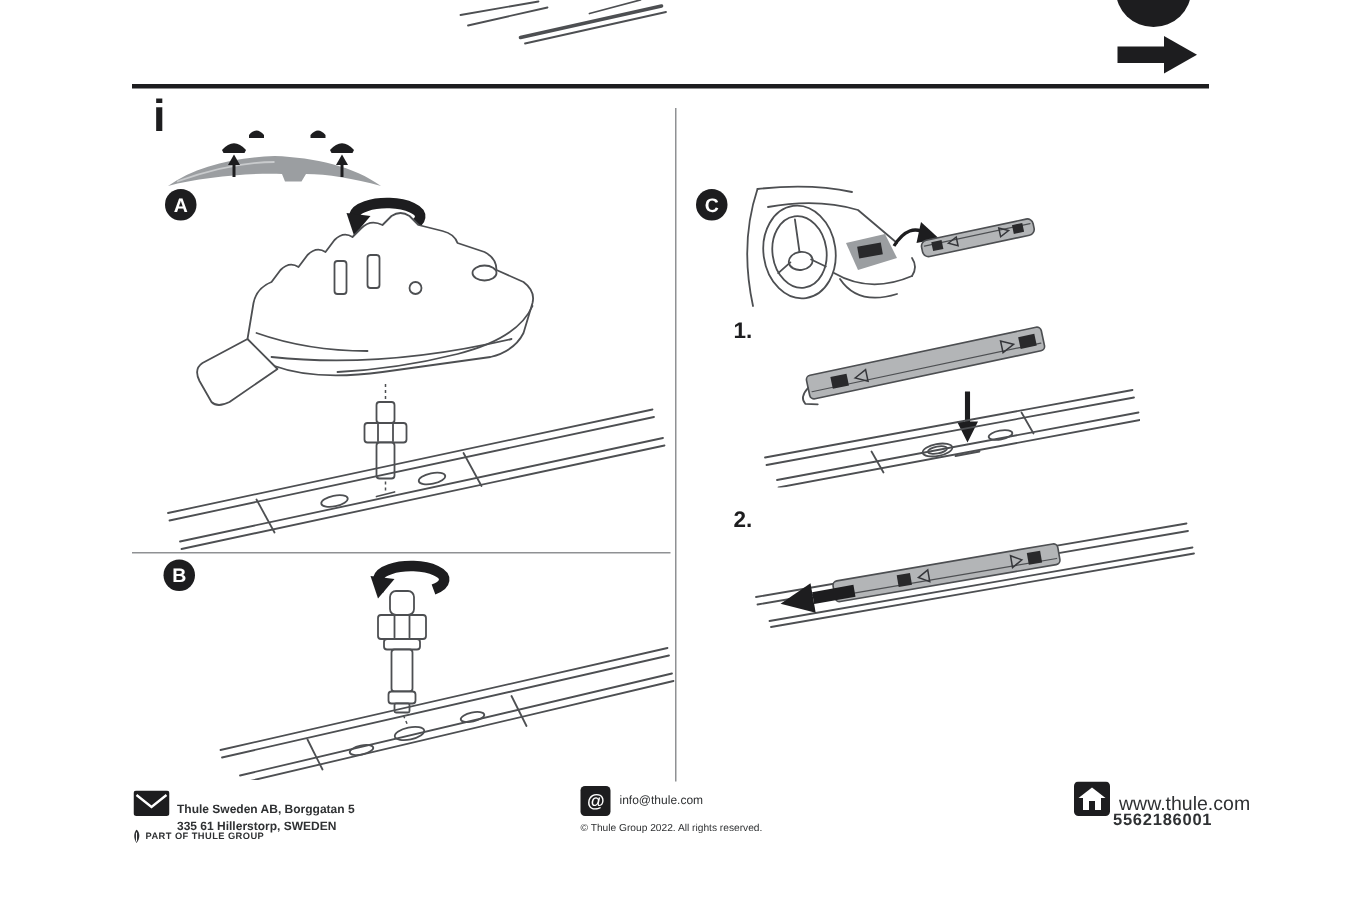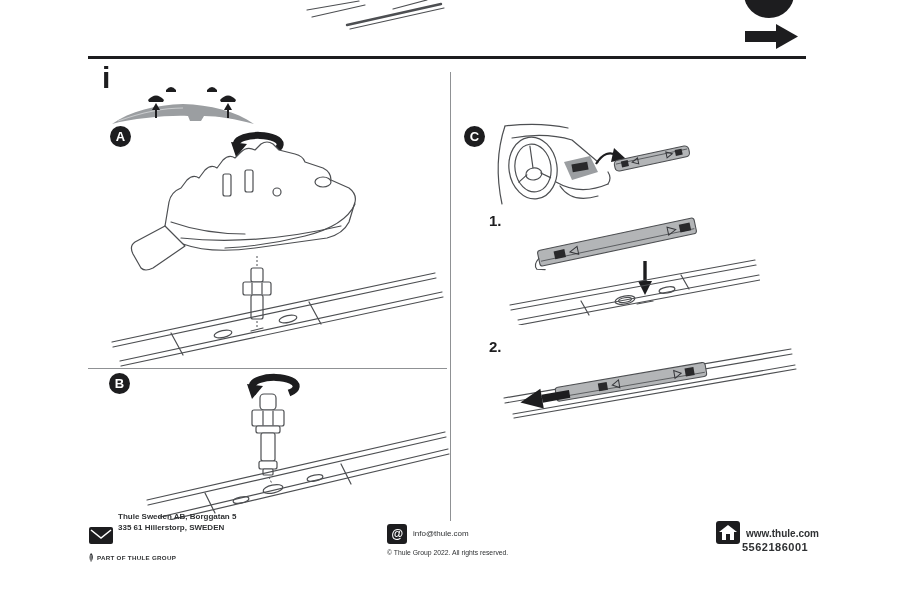--- a/index.html
+++ b/index.html
@@ -23,21 +23,21 @@
   .solid{fill:#1d1d1f;stroke:none;}
   .gray{fill:#9b9ea1;stroke:none;}
   .strip{fill:#b3b5b7;stroke:#4d4f52;stroke-width:1.1;}
   .mark{fill:#29292b;stroke:none;}
   .mark-outline{fill:none;stroke:#35363a;stroke-width:1;}
   .footer-text{color:#2f3133;}
   .addr{font-size:8px;font-weight:700;line-height:1.35;}
   .group-note{font-size:6.2px;font-weight:600;letter-spacing:.3px;}
   .email{font-size:8px;font-weight:400;}
   .copyright{font-size:6.8px;font-weight:500;}
-  .website{font-size:10px;font-weight:700;}
+  .website{font-size:13px;font-weight:400;}
   .part-number{font-size:11px;font-weight:700;letter-spacing:.5px;text-align:center;}
   .icon-box{background:#1d1d1f;border-radius:3px;display:flex;align-items:center;justify-content:center;}
   .at-glyph{color:#fff;font-size:12px;font-weight:700;font-style:italic;line-height:1;}
 </style>
 </head>
 <body>
 
 <div class="page">
 
   <svg class="abs" style="left:295px;top:0;" width="175" height="34" viewBox="0 0 175 34">
@@ -228,21 +228,21 @@
     <g transform="rotate(-10 48 56)">
       <rect class="solid" x="44" y="52" width="28" height="8"></rect>
       <polygon class="solid" points="22,56 44,46 44,66"></polygon>
     </g>
   </svg>
 
   <svg class="abs" style="left:89px;top:527px;" width="24" height="17" viewBox="0 0 24 17">
     <rect class="solid" x="0" y="0" width="24" height="17" rx="2"></rect>
     <path d="M2,3 L12,11 L22,3" stroke="#fff" stroke-width="1.6" fill="none"></path>
   </svg>
-  <div class="abs footer-text addr" style="left:118px;top:512px;">
+  <div class="abs footer-text addr" style="left:118px;top:535px;">
     <div>Thule Sweden AB, Borggatan 5</div>
     <div>335 61 Hillerstorp, SWEDEN</div>
   </div>
   <div class="abs" style="left:88px;top:553px;display:flex;align-items:center;gap:3px;">
     <svg width="6" height="9" viewBox="0 0 6 9">
       <path d="M3,0 C5.5,2 5.5,6 3,9 C1,6 1,2.5 3,0 Z" fill="#2f3133"></path>
       <path d="M3,2 L3,8" stroke="#fff" stroke-width=".7"></path>
     </svg>
     <span class="footer-text group-note">PART OF THULE GROUP</span>
   </div>

